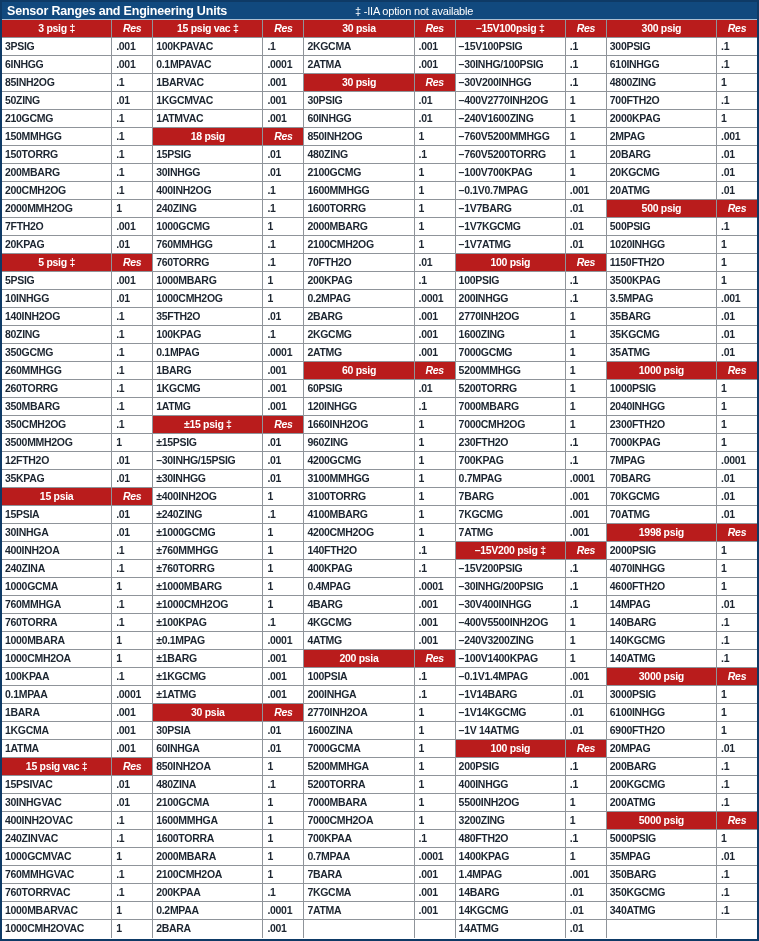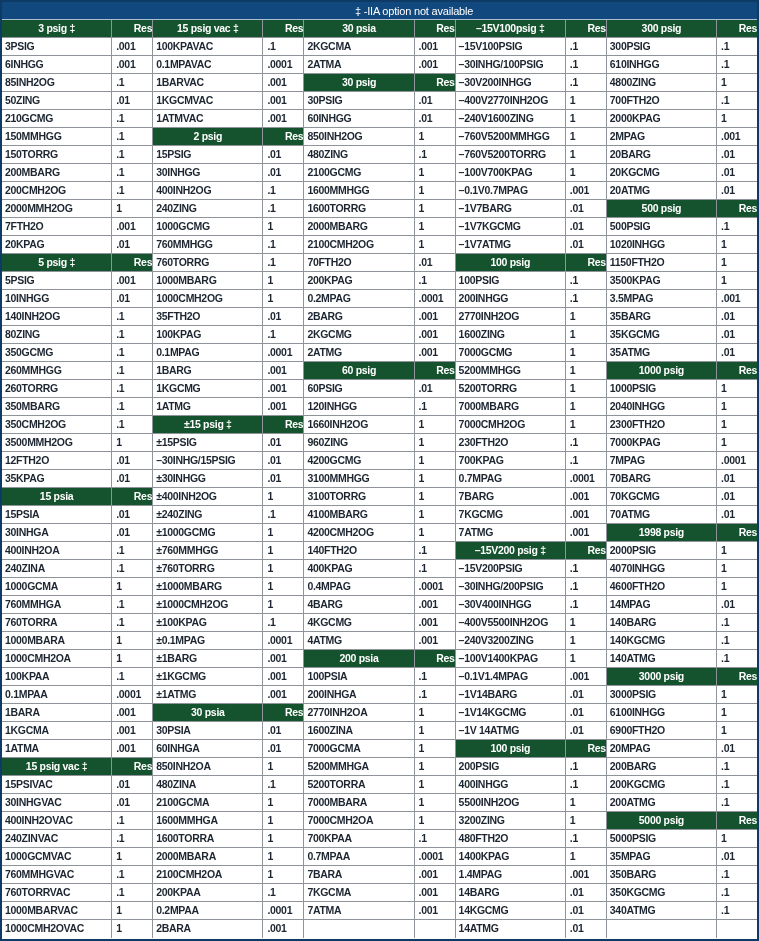--- a/index.html
+++ b/index.html
@@ -27,29 +27,30 @@
   .col + .col{border-left:1px solid #8F949A;}
   .row{
     display:flex;height:18px;box-sizing:border-box;
     border-bottom:1px solid #8F949A;
     font-size:10.5px;font-weight:bold;letter-spacing:-0.3px;line-height:17px;
     overflow:hidden;
   }
   .row:last-child{border-bottom:none;}
   .u{flex:1;padding-left:3px;white-space:nowrap;overflow:hidden;}
   .r{width:41px;border-left:1px solid #8F949A;padding-left:4px;box-sizing:border-box;white-space:nowrap;}
-  .row.sub{background:#14532d;color:#fff;}
+  .row.sub{background:#b91c1c;color:#fff;}
   .row.sub .u{text-align:center;padding-left:0;}
-  .row.sub .r{text-align:right;padding-left:0;}
+  .row.sub .r{text-align:center;padding-left:0;font-style:italic;}
 </style>
 </head>
 <body>
 
 <div class="table">
   <div class="title-row">
+    <span class="t">Sensor Ranges and Engineering Units</span>
     <span class="n">‡ -IIA option not available</span>
   </div>
   <div class="columns">
     <div class="col">
         <div class="row sub">
           <div class="u">3 psig ‡</div>
           <div class="r">Res</div>
         </div>
         <div class="row">
           <div class="u">3PSIG</div>
@@ -271,21 +272,21 @@
         </div>
         <div class="row">
           <div class="u">1KGCMVAC</div>
           <div class="r">.001</div>
         </div>
         <div class="row">
           <div class="u">1ATMVAC</div>
           <div class="r">.001</div>
         </div>
         <div class="row sub">
-          <div class="u">2 psig</div>
+          <div class="u">18 psig</div>
           <div class="r">Res</div>
         </div>
         <div class="row">
           <div class="u">15PSIG</div>
           <div class="r">.01</div>
         </div>
         <div class="row">
           <div class="u">30INHGG</div>
           <div class="r">.01</div>
         </div>

